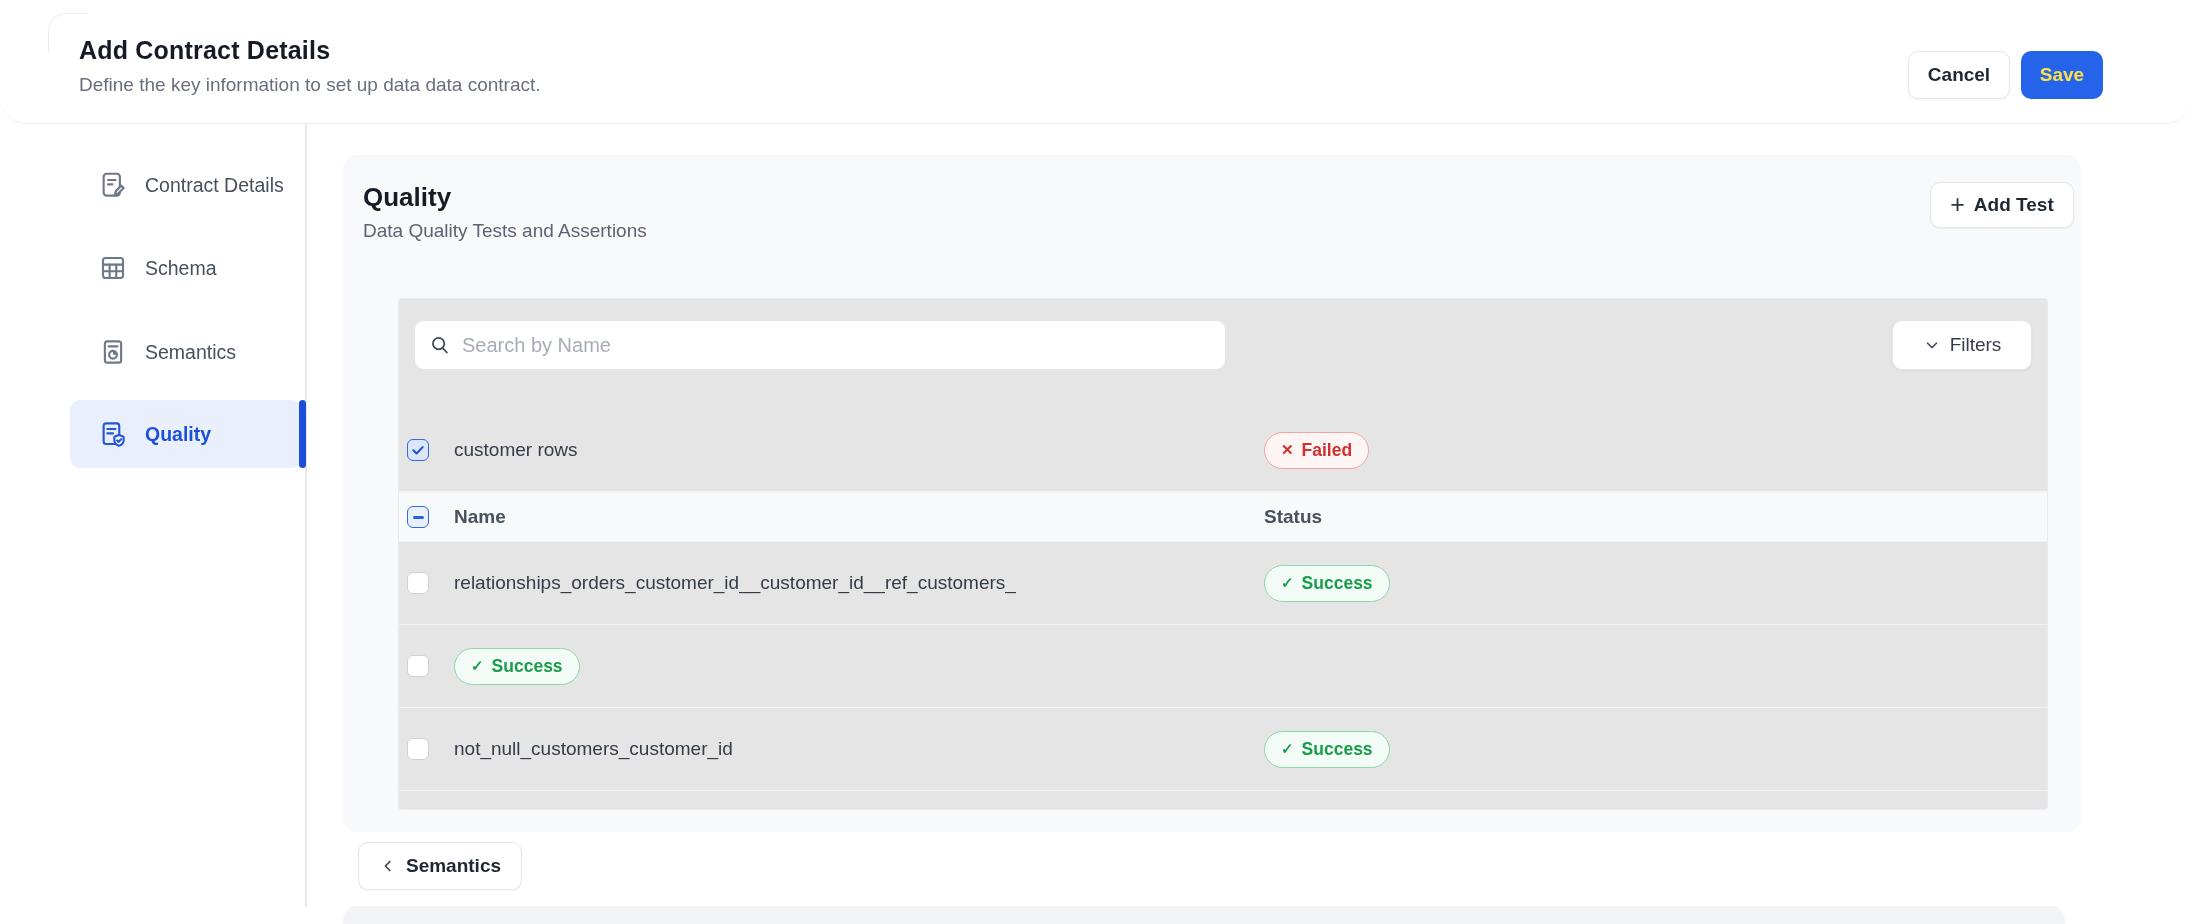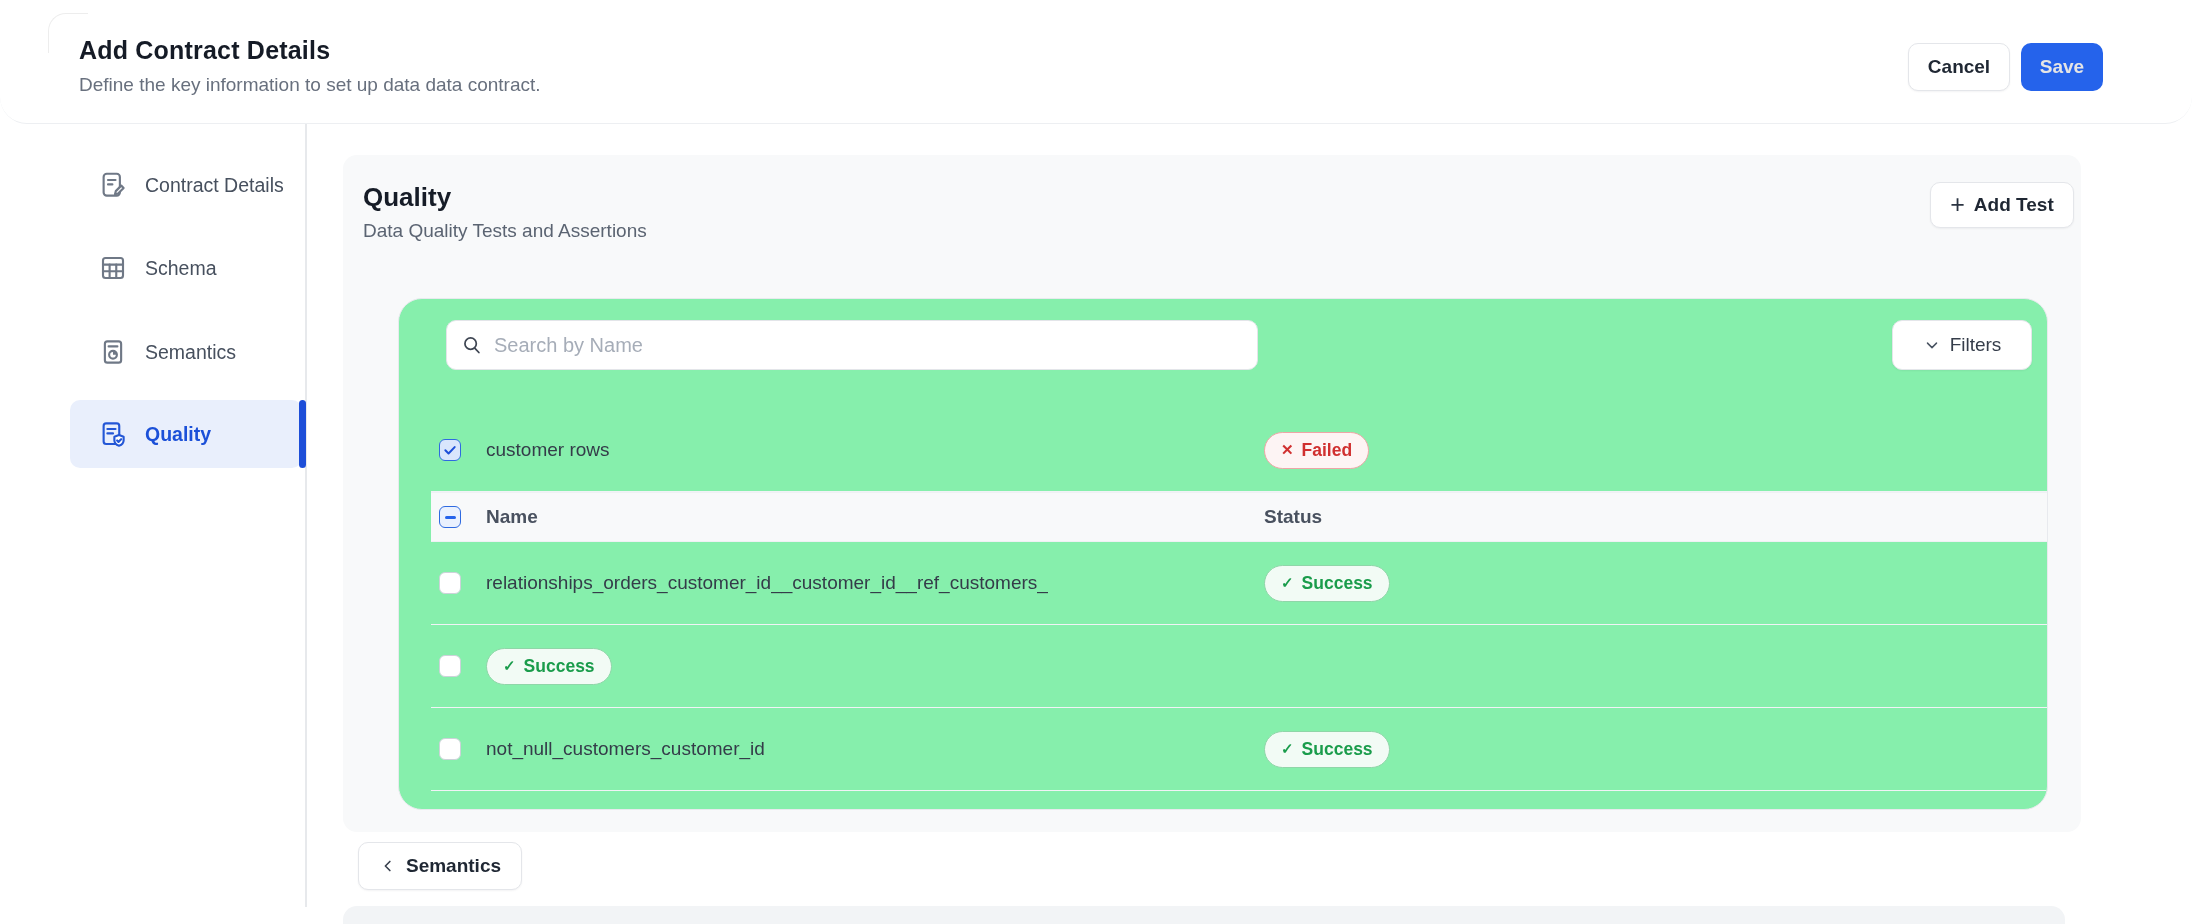--- a/index.html
+++ b/index.html
@@ -13,28 +13,28 @@
   
   .dialog-corner {
     position:absolute; left:48px; top:13px; width:40px; height:40px;
     border-top:1.5px solid #ededed; border-left:1.5px solid #ededed;
     border-top-left-radius:18px;
   }
   .app-header { position:absolute; left:0; top:0; width:2192px; height:124px;
     border-bottom:1.5px solid #edeff2;border-radius:27px; }
   .page-title { position:absolute; left:79px; top:36px; font-size:25px; font-weight:700; color:#151b26; letter-spacing:.2px; }
   .page-subtitle { position:absolute; left:79px; top:74px; font-size:19px; color:#68707e; }
-  .hdr-actions { position:absolute; right:89px; top:43px; display:flex; gap:11px; }
+  .hdr-actions { position:absolute; right:89px; top:51px; display:flex; gap:11px; }
   .btn { display:inline-flex; align-items:center; justify-content:center; gap:9px;
     height:48px; border-radius:10px; font-size:19px; font-weight:600; cursor:pointer;
     font-family:"Liberation Sans", sans-serif; }
   .btn-outline { background:#fff; border:1.5px solid #e4e6ea; color:#1f2733;
     box-shadow:0 1px 2px rgba(16,24,40,.05); }
   .btn-cancel { width:102px; }
-  .btn-save { width:82px; background:#2563eb; border:none; color:#e5e5e5; }
+  .btn-save { width:82px; background:#2563eb; border:none; color:#fde047; }
 
   
   .sidebar-divider { position:absolute; left:305px; top:124px; width:1.5px; height:783px; background:#e7e9ec; }
   .nav { position:absolute; left:70px; top:0; width:232px; height:688px; }
   .nav-item { position:absolute; left:0; width:232px; height:56px;
     display:flex; align-items:center; padding-left:28px; gap:17px;
     border-radius:10px; cursor:pointer; color:#47505e; font-size:19.5px; font-weight:500; }
   .nav-item:nth-child(1){ top:157px; }
   .nav-item:nth-child(2){ top:240px; }
   .nav-item:nth-child(3){ top:324px; }
@@ -48,21 +48,21 @@
   
   .panel { position:absolute; left:343px; top:155px; width:1738px; height:677px;
     background:#f8f9fa; border-radius:14px; }
   .panel-title { position:absolute; left:20px; top:27px; font-size:26px; font-weight:700; color:#161c27; }
   .panel-subtitle { position:absolute; left:20px; top:65px; font-size:19px; color:#5b6472; }
   .btn-add-test { position:absolute; right:7px; top:27px; width:144px; height:46px; }
   .plus-glyph { font-size:25px; font-weight:500; color:#2b3442; line-height:1; margin-top:-2px; }
 
   
   .card { position:absolute; left:55px; top:143px; width:1650px; height:512px;
-    background:#86efac; border:1.5px solid #e8eaee; border-radius:24px; overflow:hidden;padding-left:32px; }
+    background:#e5e5e5; border:1.5px solid #e8eaee; border-radius:4px; overflow:hidden; }
   .card-toolbar { display:flex; justify-content:space-between; align-items:flex-start;
     padding:21px 15px 0 15px; height:110px; }
   .search-box { position:relative; width:812px; height:50px; }
   .search-box input { width:100%; height:100%; border:1.5px solid #e3e5e9; border-radius:10px;
     padding:0 18px 0 47px; font-size:20px; color:#39404d; background:#fff; outline:none;
     font-family:"Liberation Sans", sans-serif; }
   .search-box input::placeholder { color:#a6adb8; }
   .search-icon { position:absolute; left:15px; top:14px; width:22px; height:22px; color:#3f4653; }
   .btn-filters { width:140px; height:50px; font-weight:500; color:#353d4a; }
   .chevron-icon { width:18px; height:18px; color:#4b5563; }

